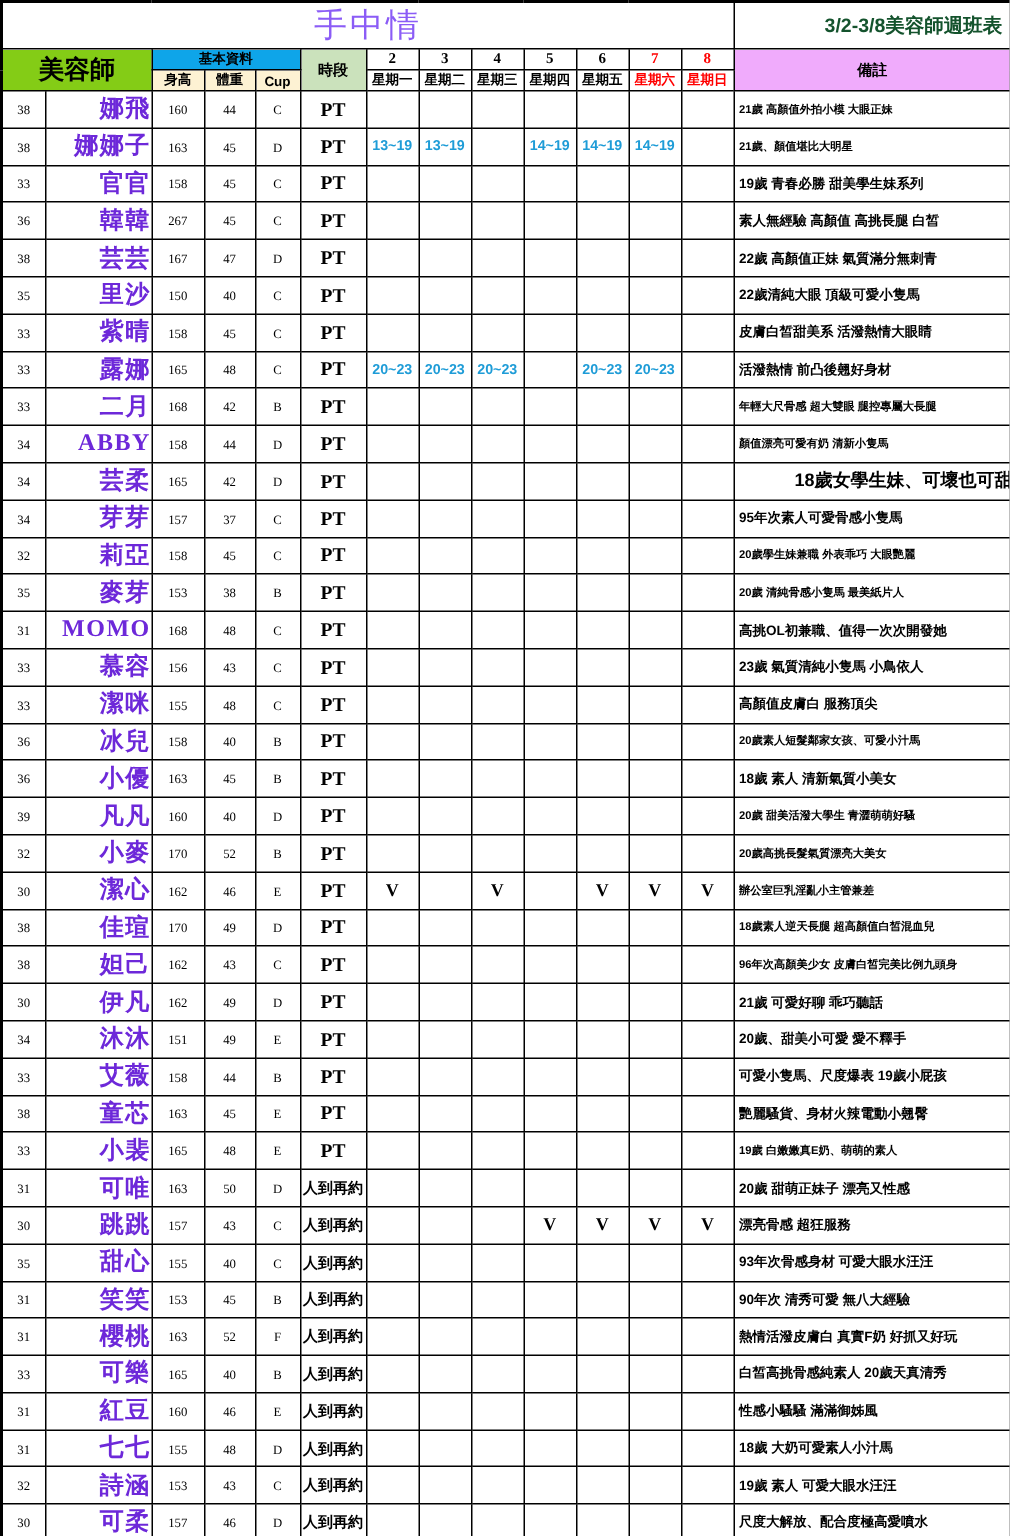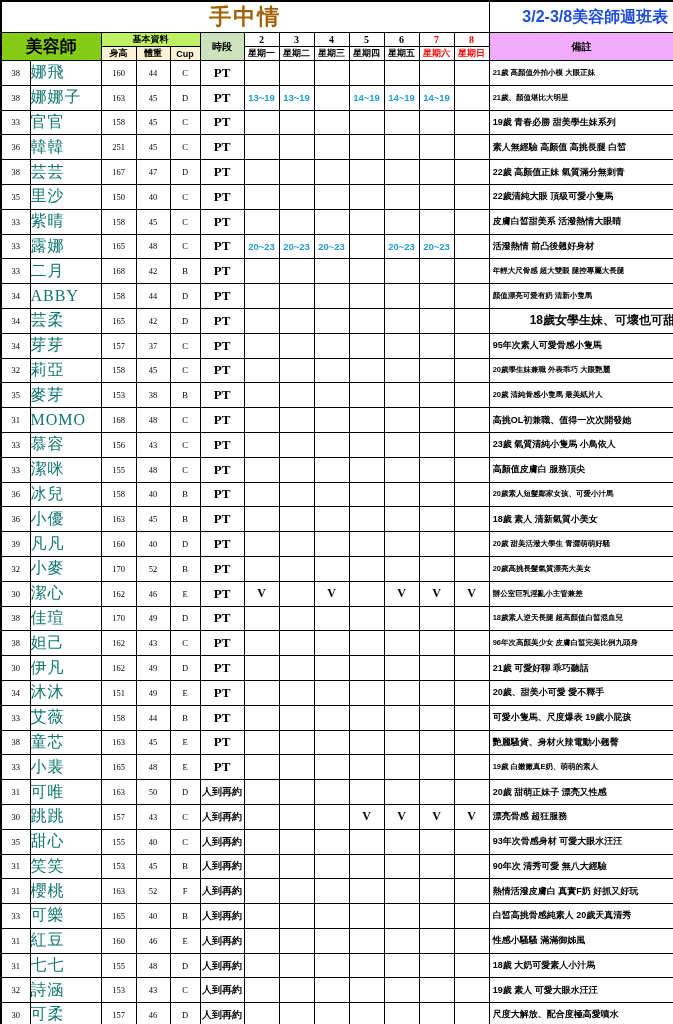--- a/index.html
+++ b/index.html
@@ -3,34 +3,34 @@
 <meta charset="utf-8">
 <style>
   html,body { margin:0; padding:0; background:#fff; }
   body { width:673px; height:1024px; font-family:"Liberation Sans",sans-serif; }
   table { border-collapse:collapse; table-layout:fixed; width:673px; border:2px solid #000; }
   td { border:1px solid #000; padding:0; overflow:hidden; white-space:nowrap; vertical-align:middle; }
   tr.title-row { height:28px; }
   tr.hr1, tr.hr2 { height:14px; }
   tbody tr { height:24.8px; }
 
-  .title-left  { text-align:center; font-size:22px; font-weight:bold; color:#a16207; letter-spacing:2px; }
-  .title-right { text-align:right; font-size:16px; font-weight:bold; color:#1d4ed8; padding-right:5px; }
+  .title-left  { text-align:center; font-size:22px; font-weight:normal; color:#8b5cf6; letter-spacing:2px; }
+  .title-right { text-align:right; font-size:13px; font-weight:bold; color:#14532d; padding-right:5px; }
 
   .h-staff   { background:#84cc16; text-align:center; font-size:17px; font-weight:bold; }
-  .h-basic   { background:#bef264; text-align:center; font-size:9px;  font-weight:bold; }
+  .h-basic   { background:#0ea5e9; text-align:center; font-size:9px;  font-weight:bold; }
   .h-sub     { background:#FDF2D3; text-align:center; font-size:9px;  font-weight:bold; }
   .h-shift   { background:#CBE2BC; text-align:center; font-size:10px; font-weight:bold; }
   .h-daynum  { text-align:center; font-size:10px; font-family:"Liberation Serif",serif; font-weight:bold; }
   .h-daylbl  { text-align:center; font-size:9px; font-weight:bold;margin-top:29px; }
   .h-remarks { background:#f0abfc; text-align:center; font-size:10px; font-weight:bold; }
   .red { color:#FF0000; }
 
   .col-no     { text-align:center; font-size:8.5px; font-family:"Liberation Serif",serif; }
-  .col-name   { text-align:left; font-size:16px; font-weight:normal; color:#0f766e;
+  .col-name   { text-align:right; font-size:16px; font-weight:bold; color:#6d28d9;
                 font-family:"Liberation Serif",serif; letter-spacing:1px; }
   .col-num    { text-align:center; font-size:8.5px; font-family:"Liberation Serif",serif; }
   .col-shift  { text-align:center; font-weight:bold; }
   .pt         { font-size:13px; font-family:"Liberation Serif",serif;margin-top:48px; }
   .appt       { font-size:10px; }
   .col-day    { text-align:center; font-weight:bold; }
   .time       { color:#1E9CD7; font-size:9.5px; }
   .vmark      { color:#000; font-size:12px; font-family:"Liberation Serif",serif; }
   .col-remark { text-align:left; font-weight:bold; padding-left:3px; }
   .size-s { font-size:7.5px; }
@@ -133,21 +133,21 @@
         <td class="col-day"></td>
         <td class="col-day"></td>
         <td class="col-day"></td>
         <td class="col-day"></td>
         <td class="col-day"></td>
         <td class="col-remark size-m">19歲 青春必勝 甜美學生妹系列</td>
       </tr>
       <tr>
         <td class="col-no">36</td>
         <td class="col-name">韓韓</td>
-        <td class="col-num">251</td>
+        <td class="col-num">267</td>
         <td class="col-num">45</td>
         <td class="col-num">C</td>
         <td class="col-shift pt">PT</td>
         <td class="col-day"></td>
         <td class="col-day"></td>
         <td class="col-day"></td>
         <td class="col-day"></td>
         <td class="col-day"></td>
         <td class="col-day"></td>
         <td class="col-day"></td>

